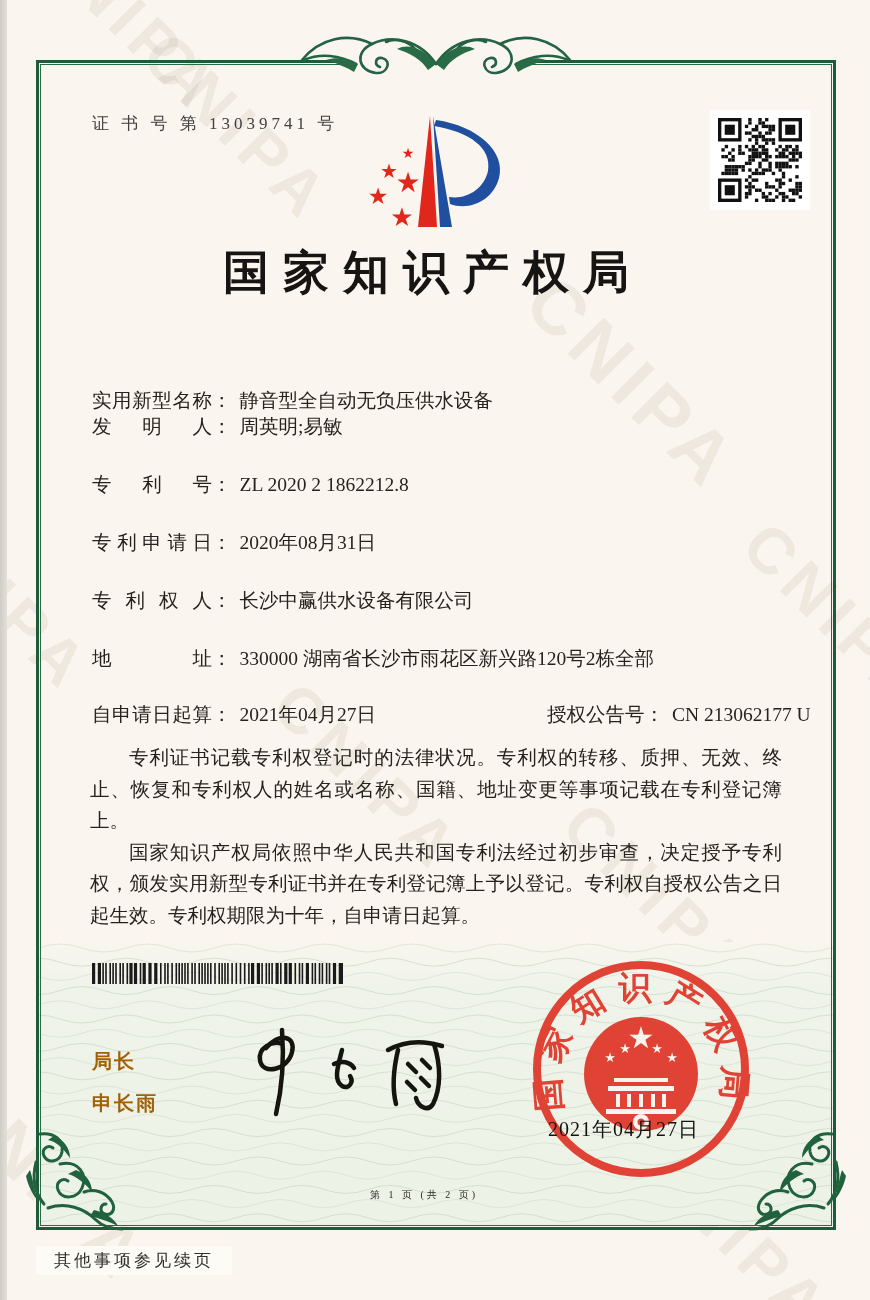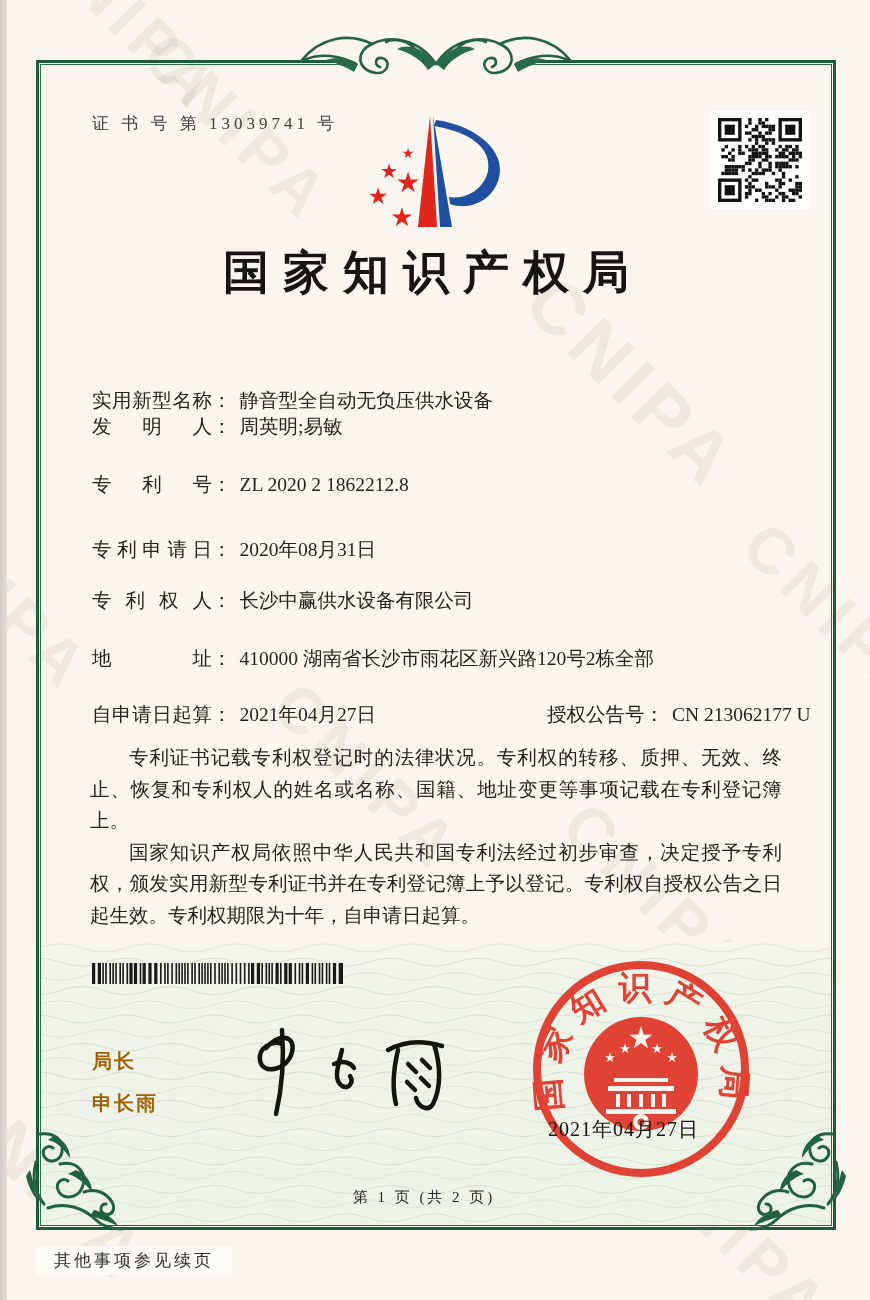--- a/index.html
+++ b/index.html
@@ -35,38 +35,38 @@
   .cert-no{position:absolute;left:92px;top:112px;font-size:17px;letter-spacing:4px;color:#404040;z-index:3;}
   .logo{position:absolute;left:358px;top:110px;z-index:3;}
   .qr-wrap{position:absolute;left:710px;top:110px;width:100px;height:100px;background:#fff;z-index:3;
     display:flex;align-items:center;justify-content:center;}
   .title{position:absolute;left:36px;top:242px;width:794px;text-align:center;z-index:3;
     font-size:46px;font-weight:700;letter-spacing:14px;color:#161513;}
   
   .row{position:absolute;left:92px;z-index:3;font-size:19.5px;color:#26231f;white-space:nowrap;}
   .row .lbl{display:inline-block;width:120px;text-align:justify;text-align-last:justify;vertical-align:bottom;}
   .row .col{margin-right:8px;}
-  .r1{top:355px;margin-top:32px;} .r2{top:413px;} .r3{top:471px;} .r4{top:529px;margin-top:7px;}
+  .r1{top:355px;margin-top:32px;} .r2{top:413px;} .r3{top:471px;} .r4{top:529px;}
   .r5{top:587px;} .r6{top:645px;} .r7{top:701px;}
   .grant-right{position:absolute;left:455px;top:0;}
   
   .body-text{position:absolute;left:90px;top:742px;width:692px;z-index:3;
     font-size:19.5px;line-height:31.5px;text-align:justify;color:#26231f;}
   .body-text p{margin:0;text-indent:2em;}
   
   .barcode-wrap{position:absolute;left:92px;top:963px;width:252px;height:21px;z-index:3;}
   .officer{position:absolute;left:92px;z-index:3;font-family:"Liberation Sans","DejaVu Sans",sans-serif;
     font-size:20px;font-weight:600;color:#a16207;letter-spacing:2px;}
   .officer-title{top:1048px;} .officer-name{top:1090px;}
   .signature{position:absolute;left:238px;top:1026px;z-index:3;}
   .seal{position:absolute;left:528px;top:956px;z-index:4;opacity:.92;}
   .seal-date{position:absolute;left:548px;top:1116px;width:190px;z-index:5;
     font-size:20px;letter-spacing:1px;color:#141311;white-space:nowrap;}
   .page-num{position:absolute;left:36px;top:1188px;width:776px;text-align:center;z-index:3;
-    font-size:15px;letter-spacing:3px;color:#2b2925;}
+    font-size:10px;letter-spacing:3px;color:#2b2925;}
   .note{position:absolute;left:36px;top:1246px;width:798px;text-align:left;z-index:3;}
   .note span{display:inline-block;background:#fdfbf6;padding:3px 18px;font-size:17px;
     letter-spacing:3px;color:#33302b;}
 </style>
 </head>
 <body>
 
 <div class="page">
 
   <div class="scan-edge"></div>
@@ -391,21 +391,21 @@
   <div class="row r3">
     <span class="lbl">专利号</span><span class="col">：</span><span>ZL 2020 2 1862212.8</span>
   </div>
   <div class="row r4">
     <span class="lbl">专利申请日</span><span class="col">：</span><span>2020年08月31日</span>
   </div>
   <div class="row r5">
     <span class="lbl">专利权人</span><span class="col">：</span><span>长沙中赢供水设备有限公司</span>
   </div>
   <div class="row r6">
-    <span class="lbl">地址</span><span class="col">：</span><span>410000 湖南省长沙市雨花区新兴路120号2栋全部</span>
+    <span class="lbl">地址</span><span class="col">：</span><span>330000 湖南省长沙市雨花区新兴路120号2栋全部</span>
   </div>
   <div class="row r7">
     <span class="lbl">自申请日起算</span><span class="col">：</span><span>2021年04月27日</span>
     <span class="grant-right">
       <span>授权公告号</span><span class="col">：</span><span>CN 213062177 U</span>
     </span>
   </div>
 
   <div class="body-text">
     <p>专利证书记载专利权登记时的法律状况。专利权的转移、质押、无效、终止、恢复和专利权人的姓名或名称、国籍、地址变更等事项记载在专利登记簿上。</p>

